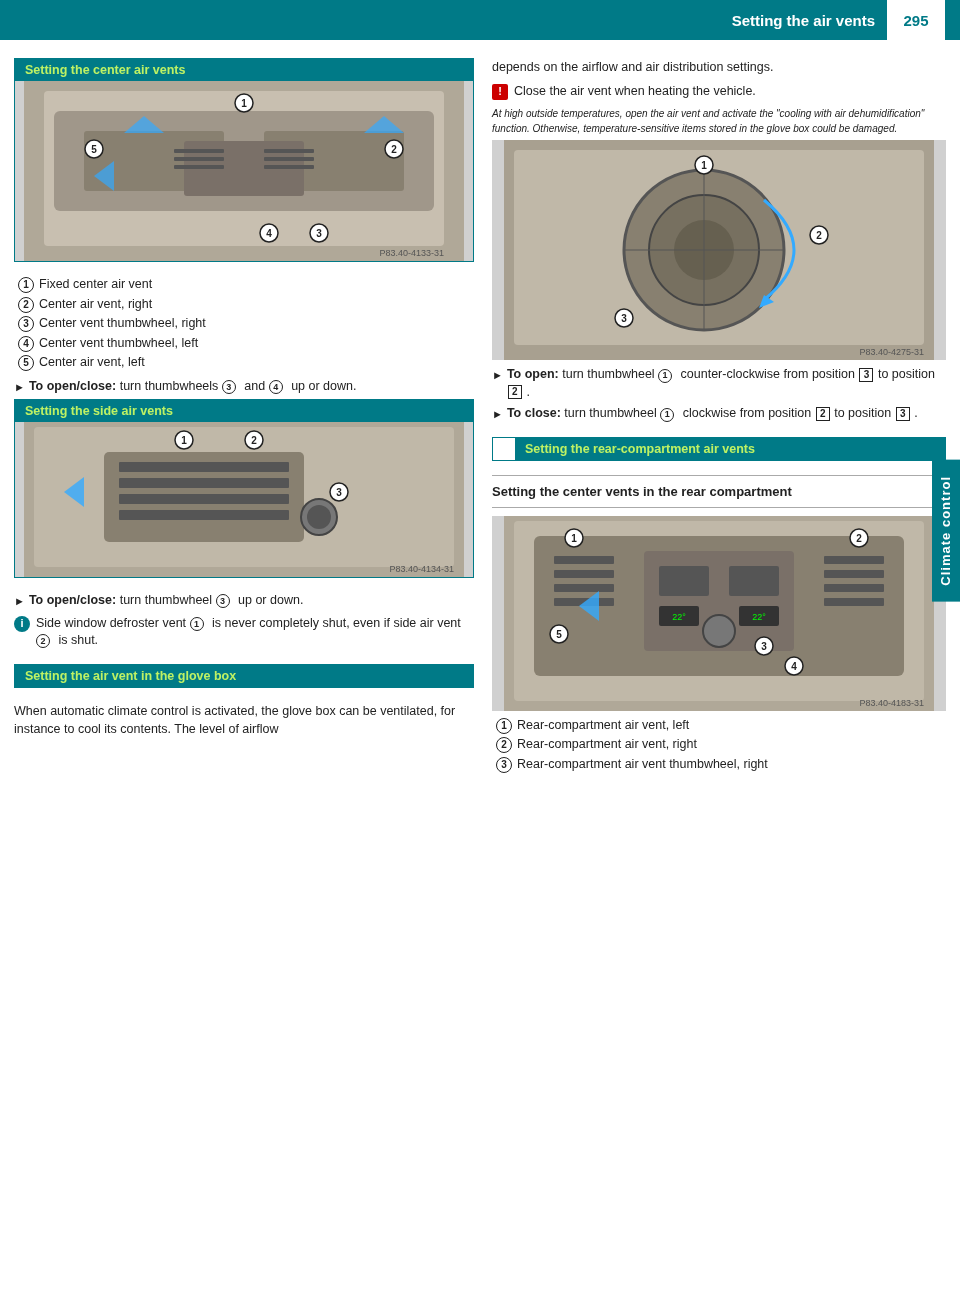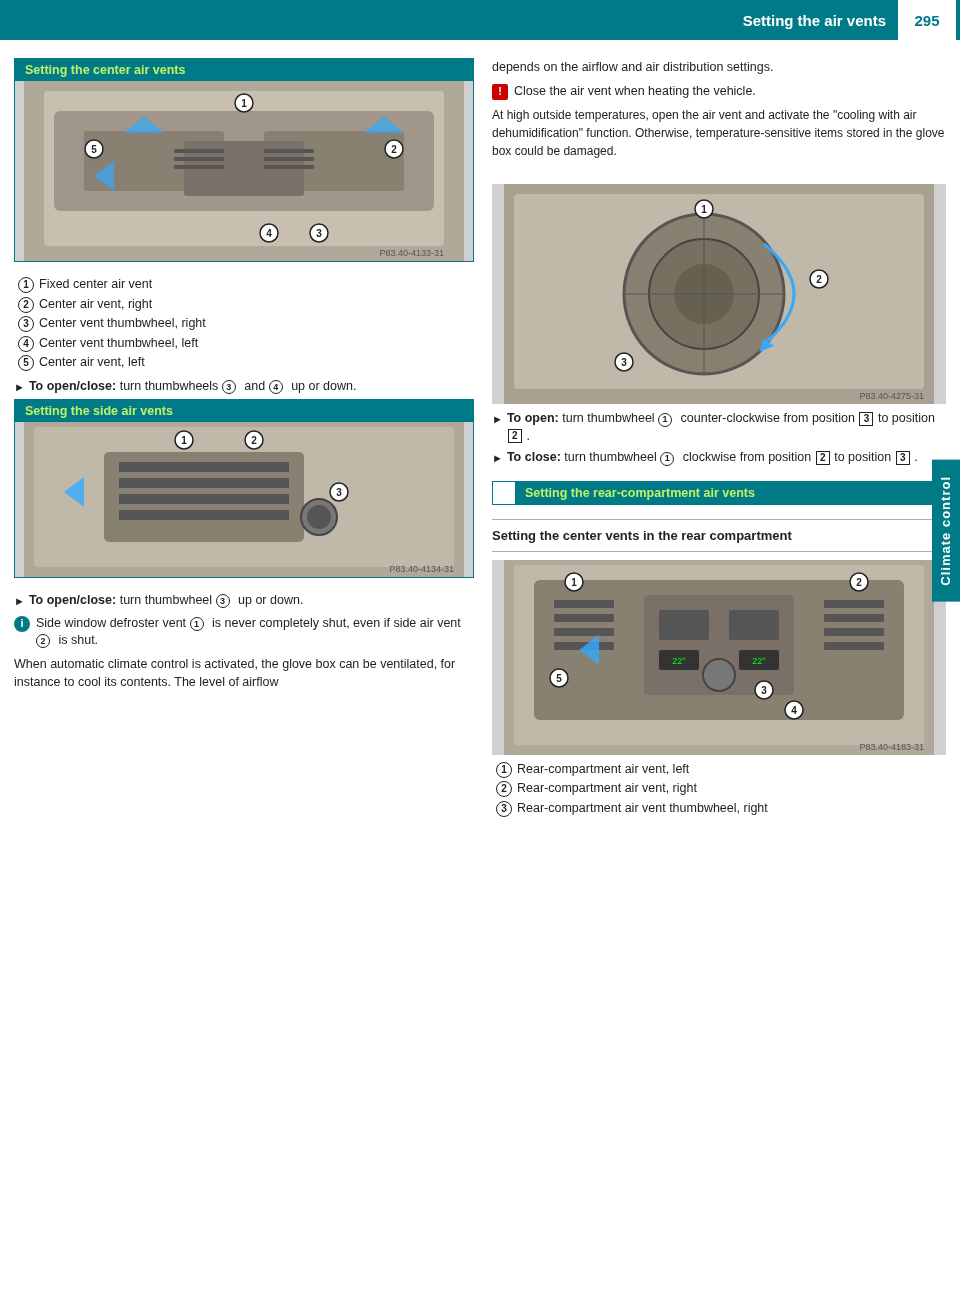--- a/index.html
+++ b/index.html
@@ -12,21 +12,21 @@
       color: #222;
     }
 
     
     .header {
       display: flex;
       align-items: center;
       justify-content: flex-end;
       background: #007a87;
       height: 40px;
-      padding-right: 4px;
+      padding-right: 15px;
     }
     .header-title {
       color: #fff;
       font-size: 15px;
       font-weight: bold;
       flex: 1;
       text-align: right;
       padding-right: 12px;
     }
     .header-page {
@@ -389,38 +389,41 @@
         <span class="info-icon-blue">i</span>
         <span>
           <span>Side window defroster vent </span>
           <span class="circle-num" style="display:inline-flex;width:14px;height:14px;font-size:9px;">1</span>
           <span> is never completely shut, even if side air vent </span>
           <span class="circle-num" style="display:inline-flex;width:14px;height:14px;font-size:9px;">2</span>
           <span> is shut.</span>
         </span>
       </div>
 
+      <div class="section-box" style="margin-top:14px;">
+        <div class="section-box-title">Setting the air vent in the glove box</div>
+      </div>
       <p>
         <span>When automatic climate control is activated, the glove box can be ventilated, for instance to cool its contents. The level of airflow</span>
       </p>
 
     </div>
 
     <div class="right-col">
 
       <p>depends on the airflow and air distribution settings.</p>
 
       <div class="warn-box" style="margin: 6px 0;">
         <span class="warn-icon-red">!</span>
         <span>
           <span>Close the air vent when heating the vehicle.</span>
         </span>
       </div>
 
-      <p style="font-size:12px; margin-bottom: 24px;">At high outside temperatures, open the air vent and activate the "cooling with air dehumidification" function. Otherwise, temperature-sensitive items stored in the glove box could be damaged.</p>
+      <p style="font-size:10px; margin-bottom: 4px; font-style: italic;">At high outside temperatures, open the air vent and activate the "cooling with air dehumidification" function. Otherwise, temperature-sensitive items stored in the glove box could be damaged.</p>
 
       <div class="diagram-right">
         <svg width="100%" height="100%" viewBox="0 0 430 220" xmlns="http://www.w3.org/2000/svg">
           <rect x="0" y="0" width="430" height="220" fill="#a8a090"></rect>
           <rect x="10" y="10" width="410" height="195" fill="#c0b8a8" rx="4"></rect>
 
           <circle cx="200" cy="110" r="80" fill="#888070" stroke="#555" stroke-width="3"></circle>
           <circle cx="200" cy="110" r="55" fill="#777060" stroke="#444" stroke-width="2"></circle>
           <circle cx="200" cy="110" r="30" fill="#666050"></circle>
 

